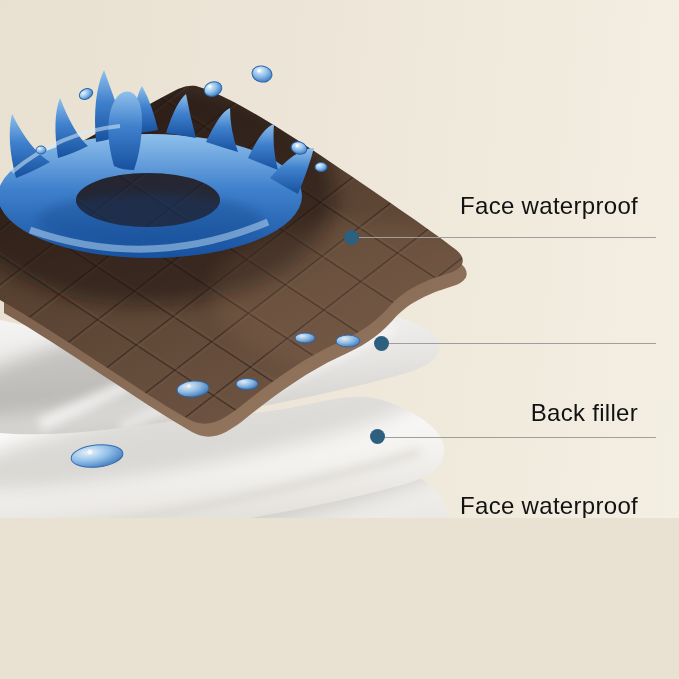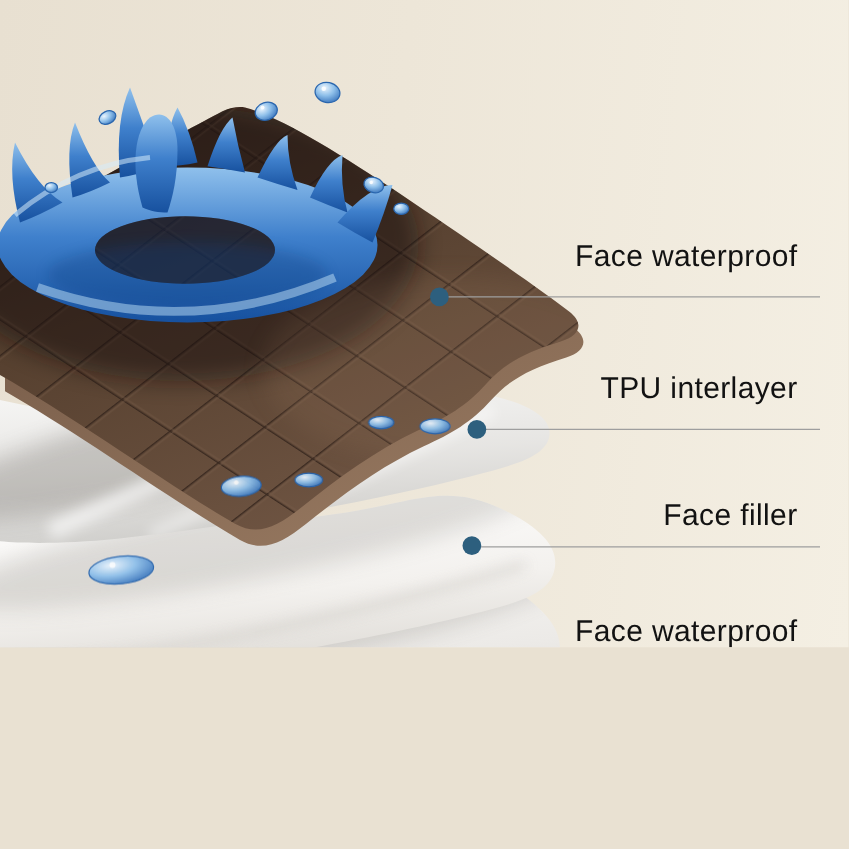--- a/index.html
+++ b/index.html
@@ -172,17 +172,16 @@
   <div class="leader-line line2"></div>
   <div class="leader-line line3"></div>
   <div class="leader-line line4"></div>
 
   <div class="leader-dot dot1"></div>
   <div class="leader-dot dot2"></div>
   <div class="leader-dot dot3"></div>
   <div class="leader-dot dot4"></div>
 
   <div class="label l1">Face waterproof</div>
-  <div class="label l2">TPU interlayer</div>
-  <div class="label l3">Face filler</div>
+  <div class="label l3">Back filler</div>
   <div class="label l4">Face waterproof</div>
 
 </div>
 
 </body></html>

